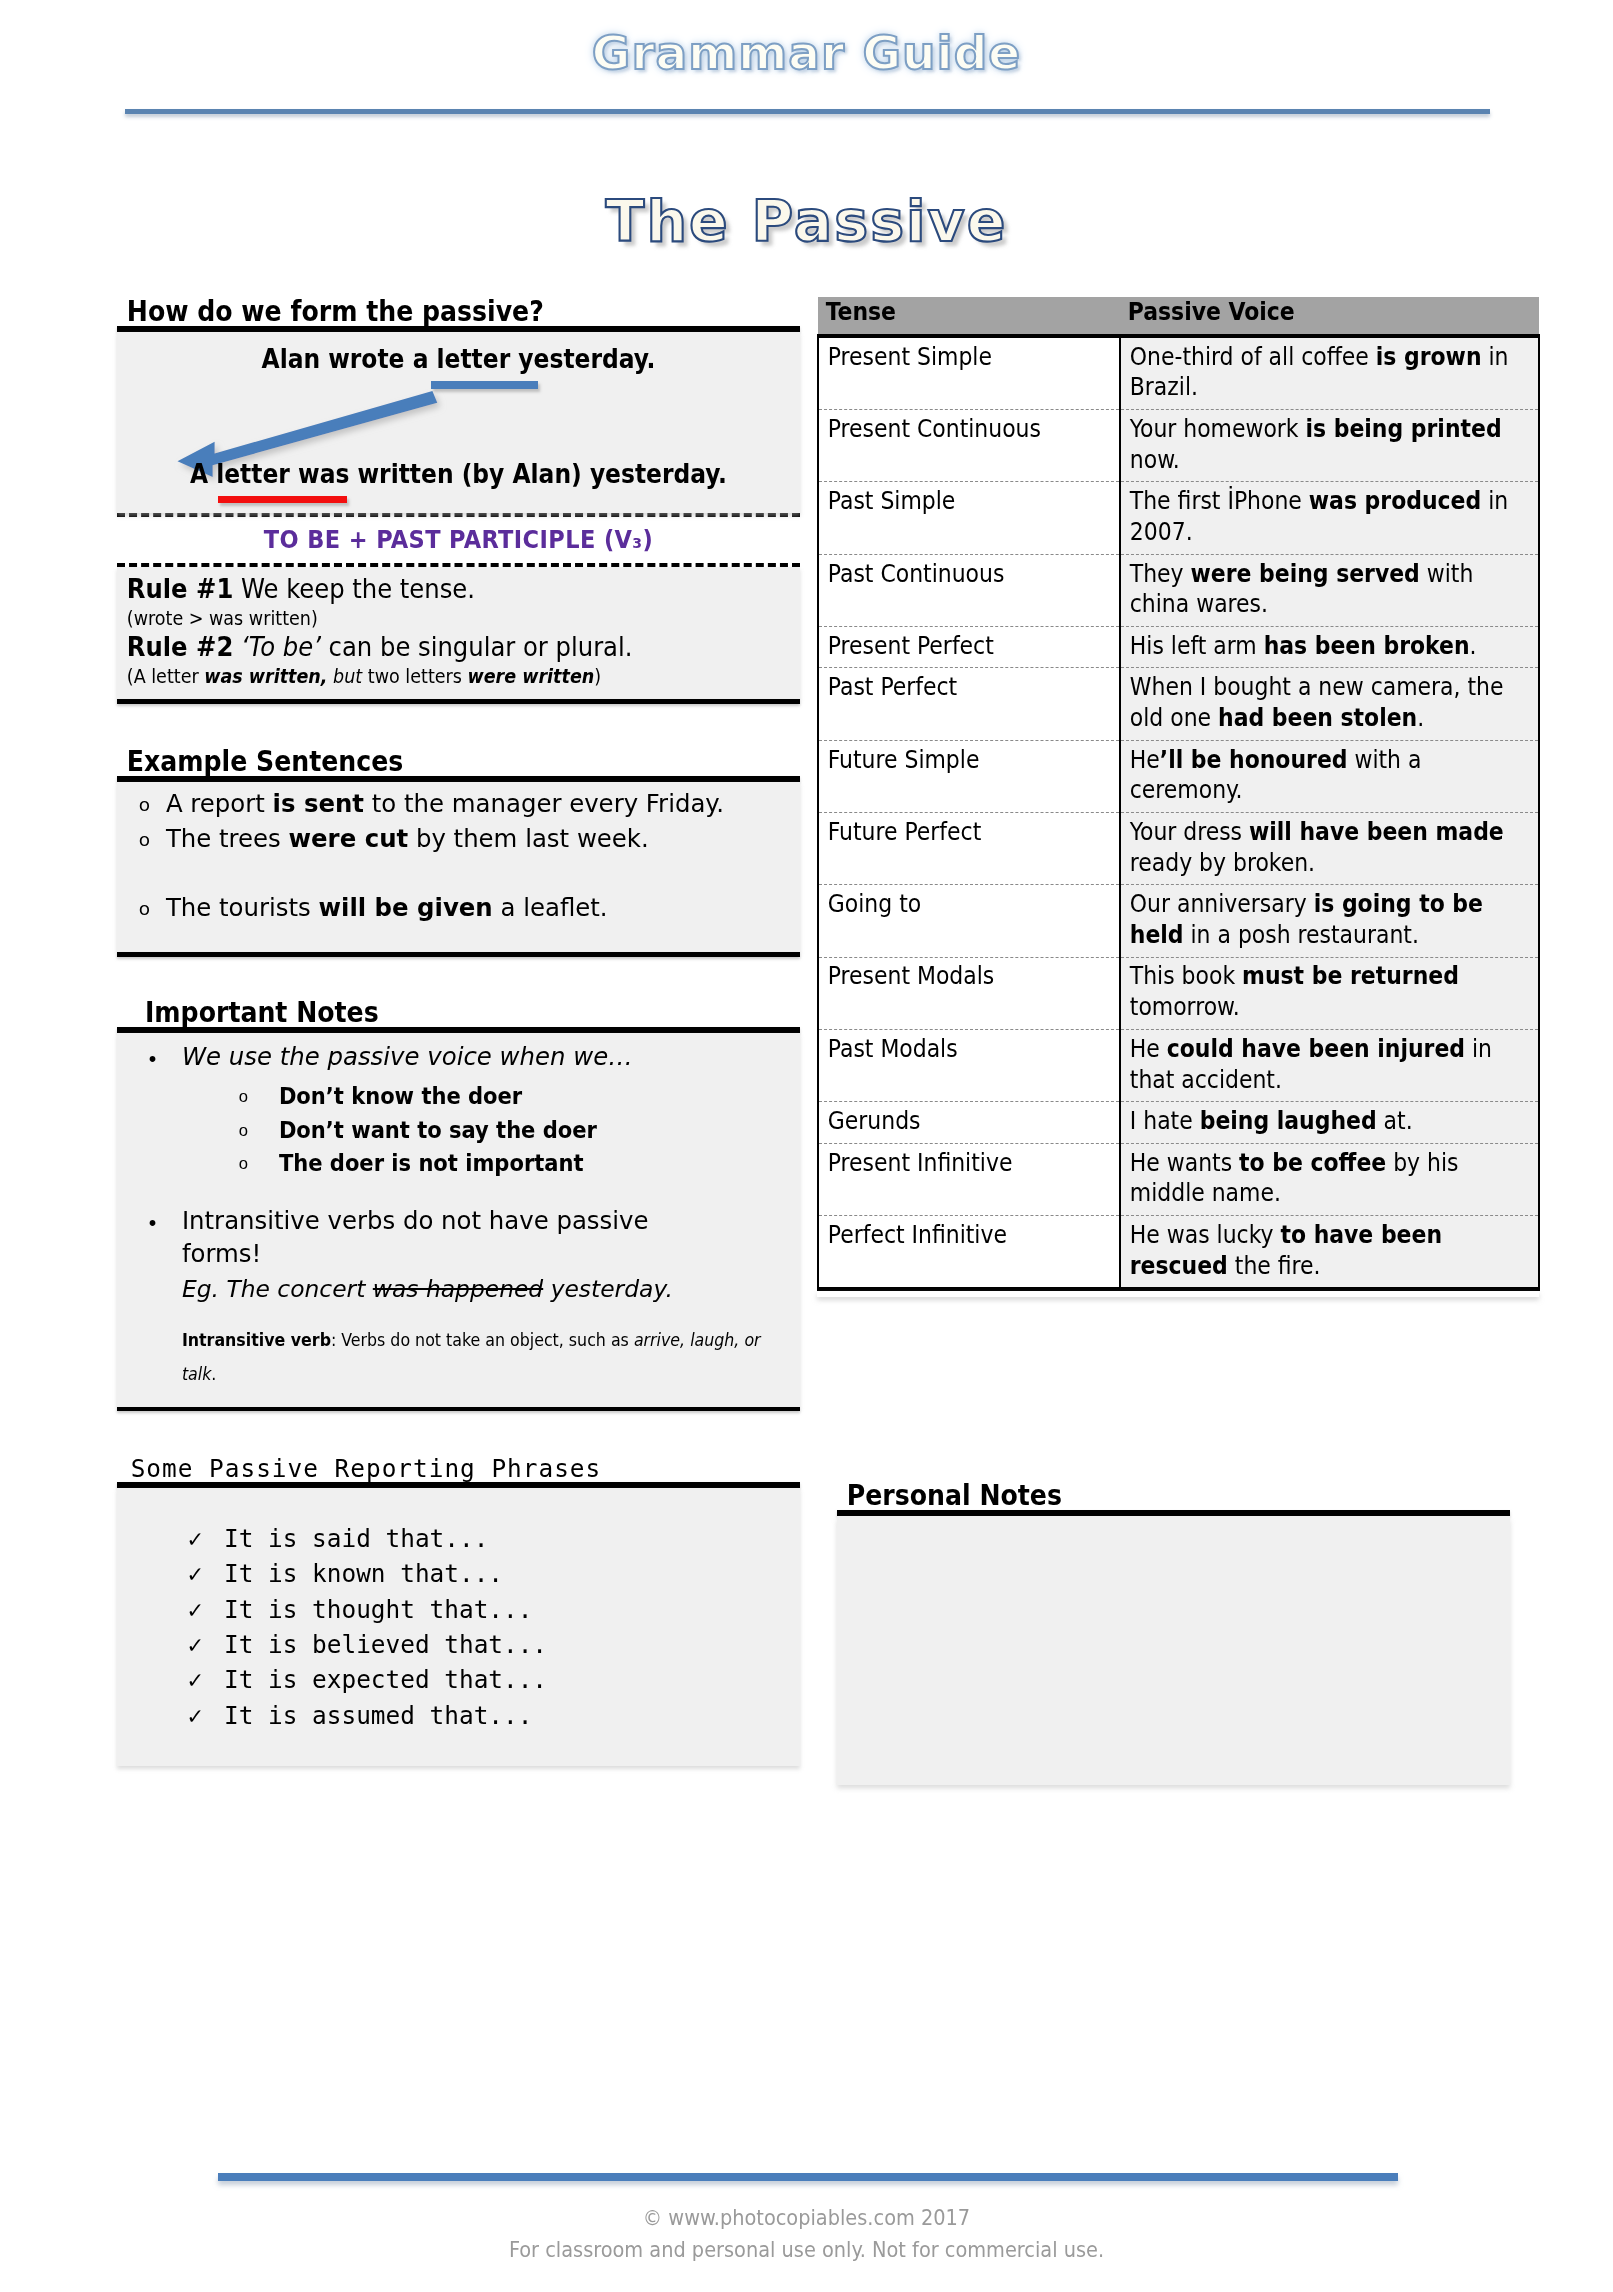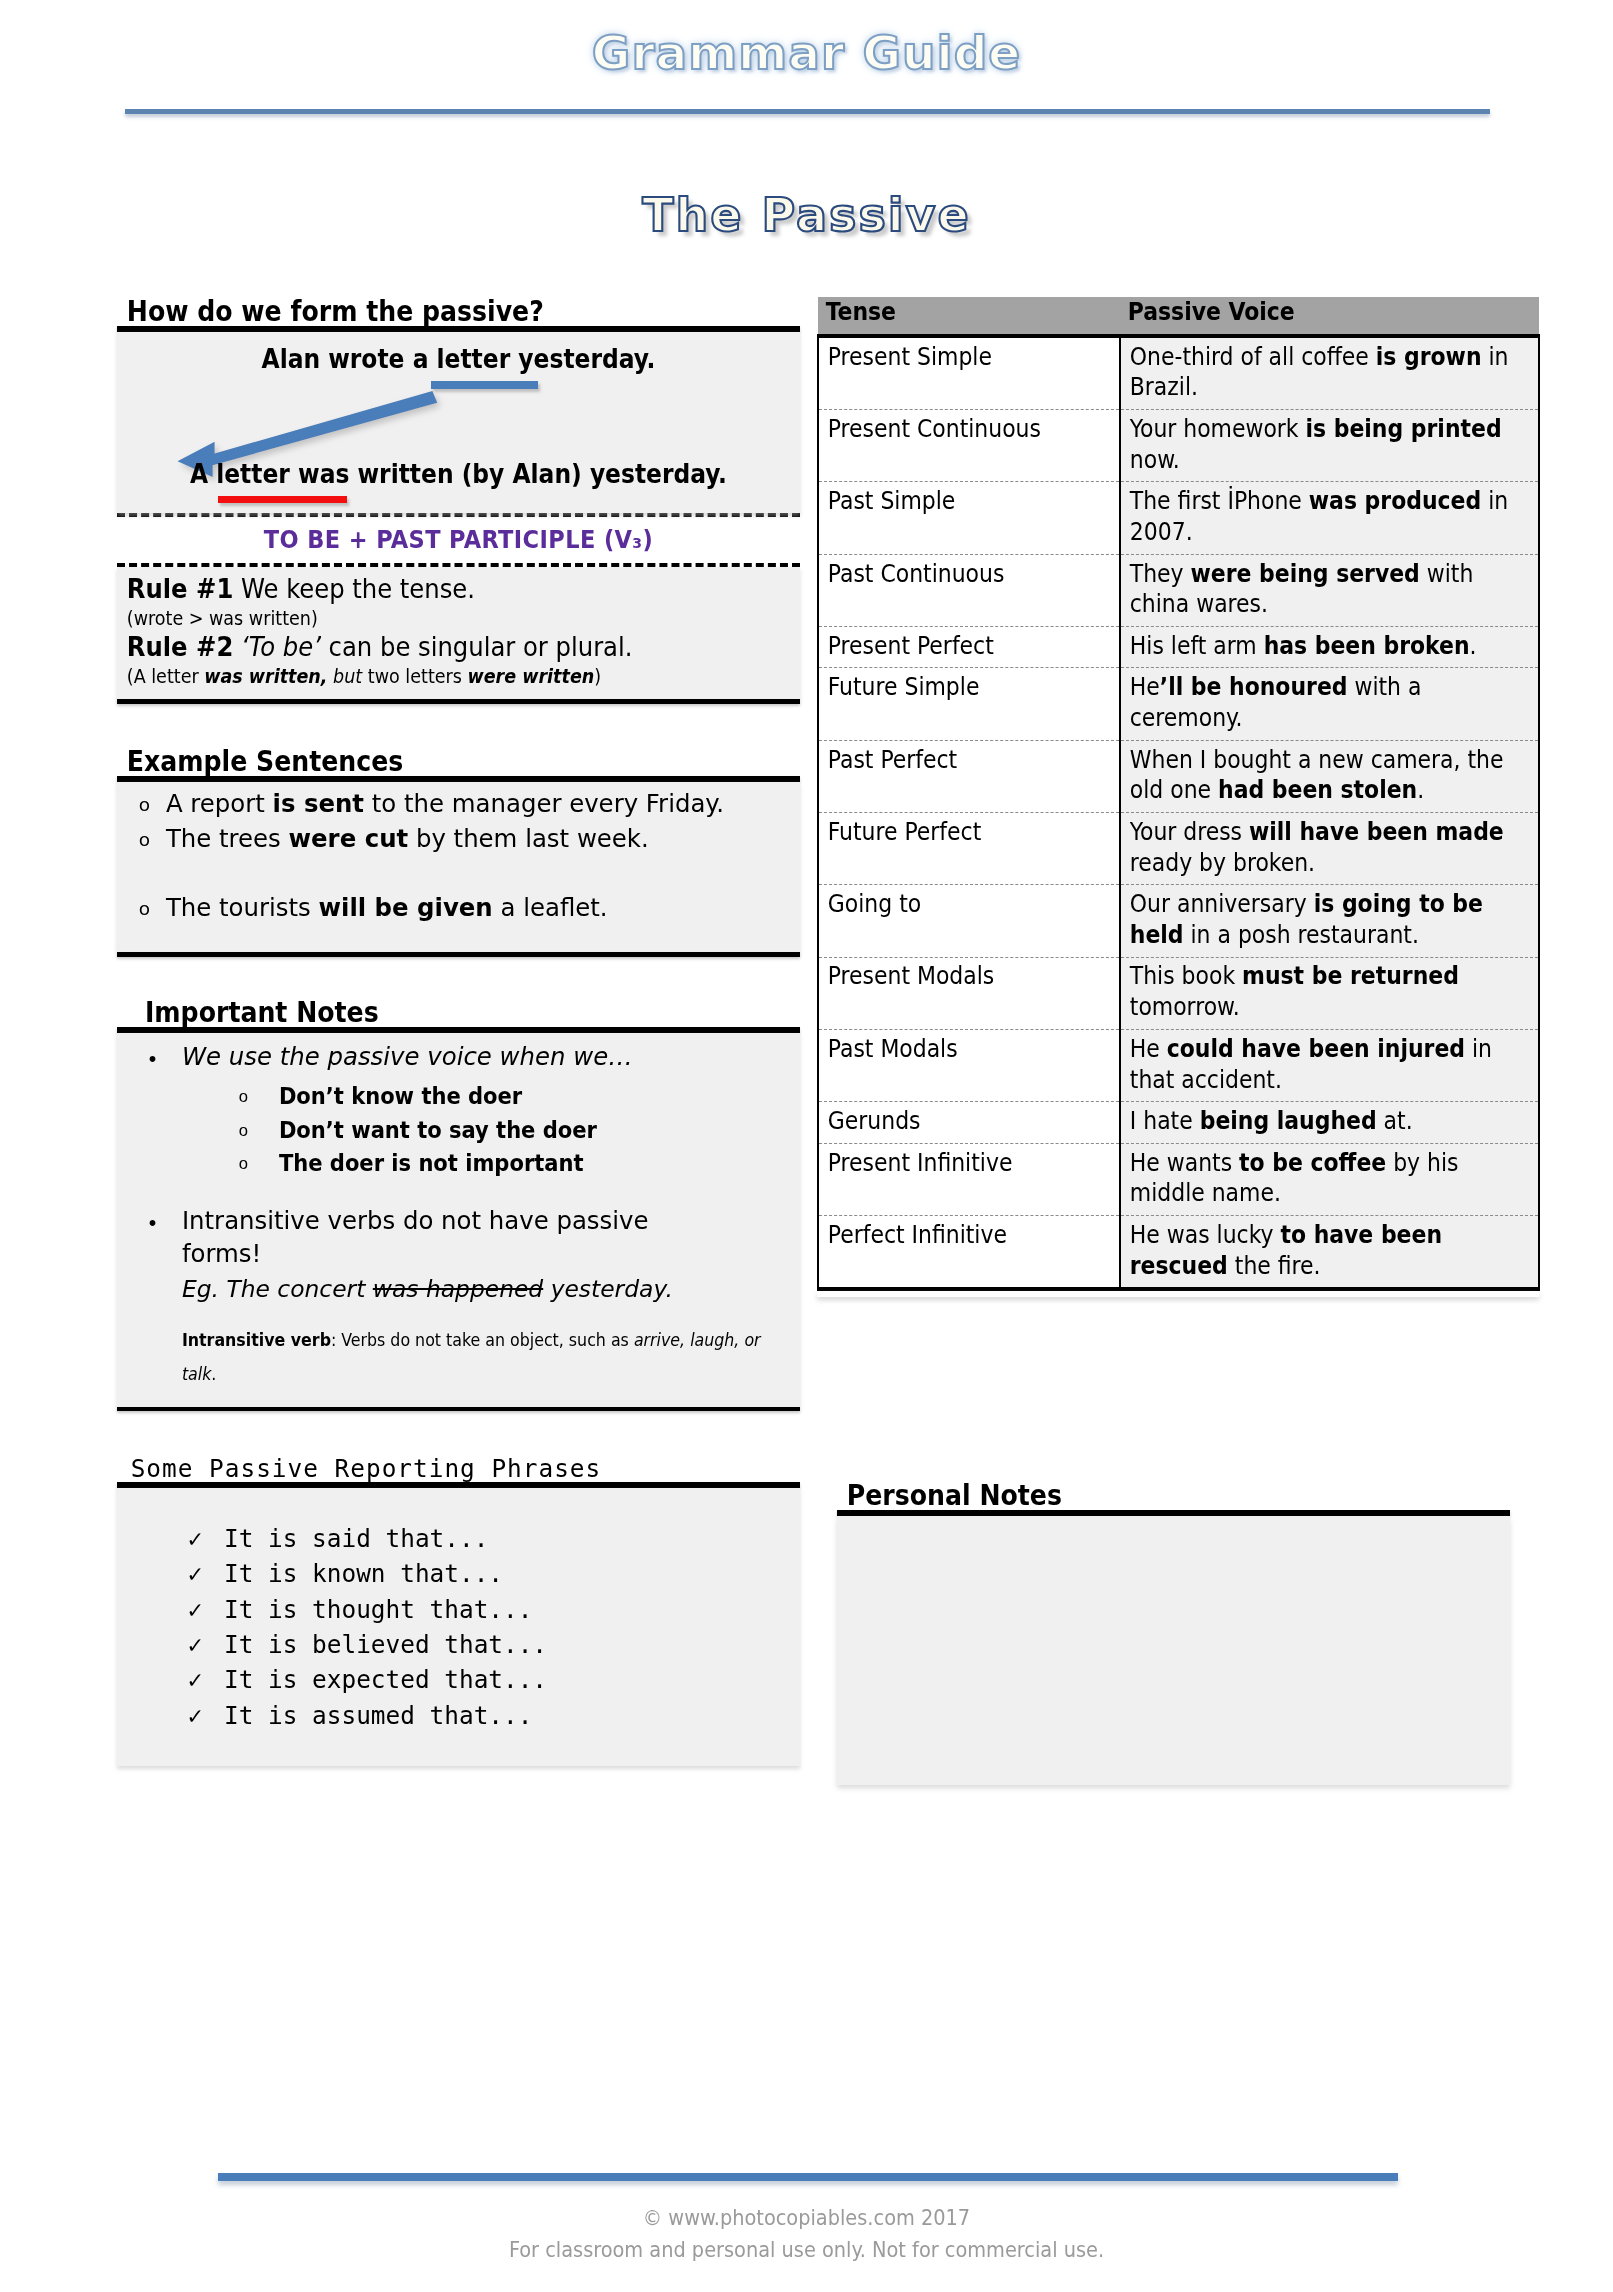--- a/index.html
+++ b/index.html
@@ -47,21 +47,21 @@
     background: #5b84b1;
     box-shadow: 0 2.9px 3.9px rgba(120,140,165,.45);
   }
 
   #page-subtitle {
     position: absolute;
     left: 0; top: 188px;
     width: 1613px;
     text-align: center;
     font-family: "DejaVu Sans", sans-serif;
-    font-size: 46px;
+    font-size: 57px;
     font-weight: bold;
     letter-spacing: 2px;
     color: #fbf8ec;
     -webkit-text-stroke: 2.1px #2b4a7d;
     text-shadow: 4.9px 4.9px 3.9px rgba(160,160,160,.55);
   }
 
   
   .sec-head {
     font-family: "DejaVu Sans Condensed", "Liberation Sans Narrow", "Liberation Sans", sans-serif;
@@ -487,26 +487,26 @@
       </tr>
       <tr>
         <td class="tense-cell">Past Continuous</td>
         <td class="voice-cell"><span>They </span><b>were being served</b><span> with china wares.</span></td>
       </tr>
       <tr>
         <td class="tense-cell">Present Perfect</td>
         <td class="voice-cell"><span>His left arm </span><b>has been broken</b><span>.</span></td>
       </tr>
       <tr>
+        <td class="tense-cell">Past Perfect</td>
+        <td class="voice-cell"><span>When I bought a new camera, the old one </span><b>had been stolen</b><span>.</span></td>
+      </tr>
+      <tr>
         <td class="tense-cell">Future Simple</td>
         <td class="voice-cell"><span>He</span><b>’ll be honoured</b><span> with a ceremony.</span></td>
-      </tr>
-      <tr>
-        <td class="tense-cell">Past Perfect</td>
-        <td class="voice-cell"><span>When I bought a new camera, the old one </span><b>had been stolen</b><span>.</span></td>
       </tr>
       <tr>
         <td class="tense-cell">Future Perfect</td>
         <td class="voice-cell"><span>Your dress </span><b>will have been made</b><span> ready by broken.</span></td>
       </tr>
       <tr>
         <td class="tense-cell">Going to</td>
         <td class="voice-cell"><span>Our anniversary </span><b>is going to be held</b><span> in a posh restaurant.</span></td>
       </tr>
       <tr>

